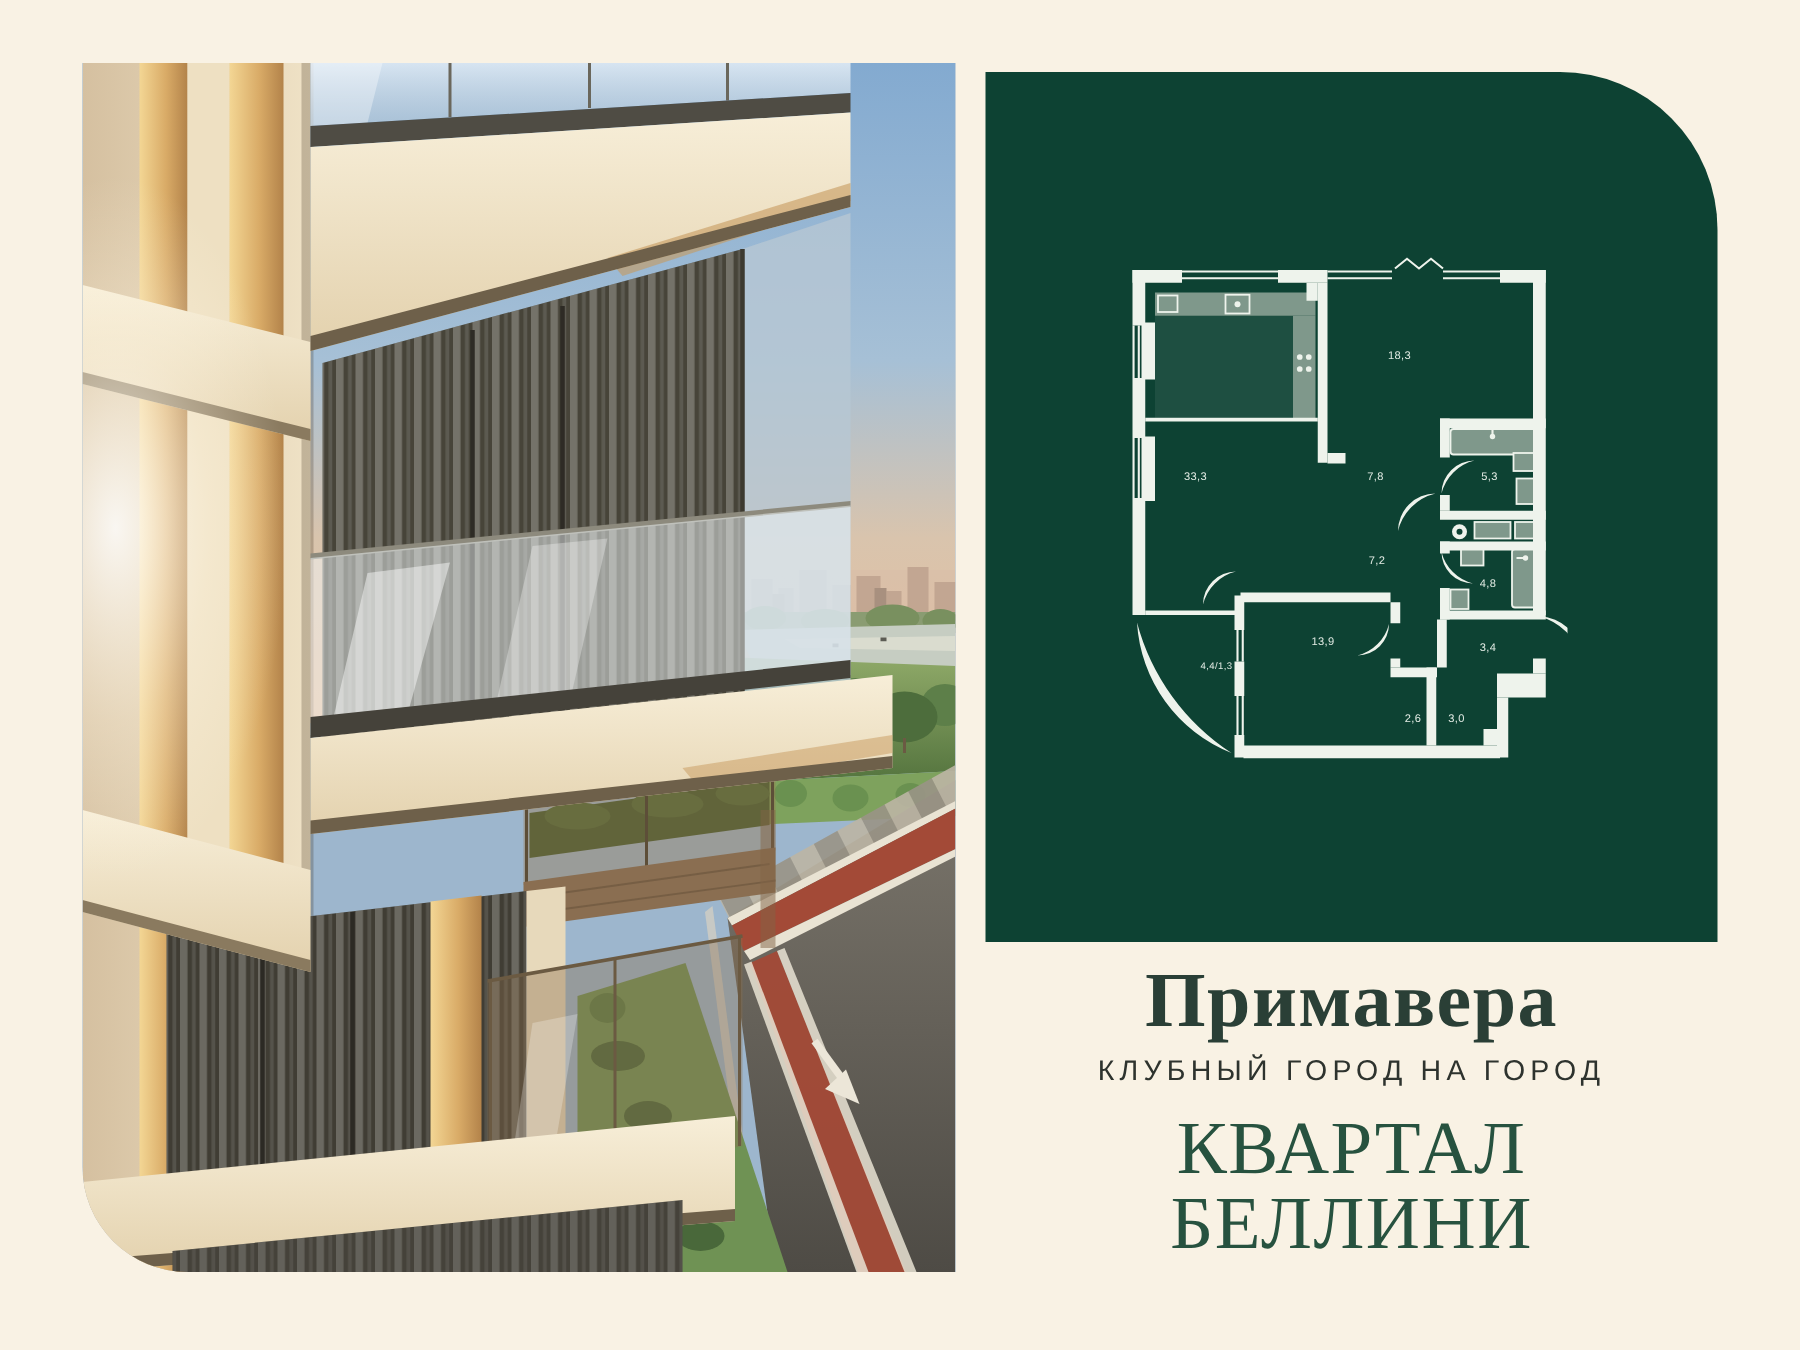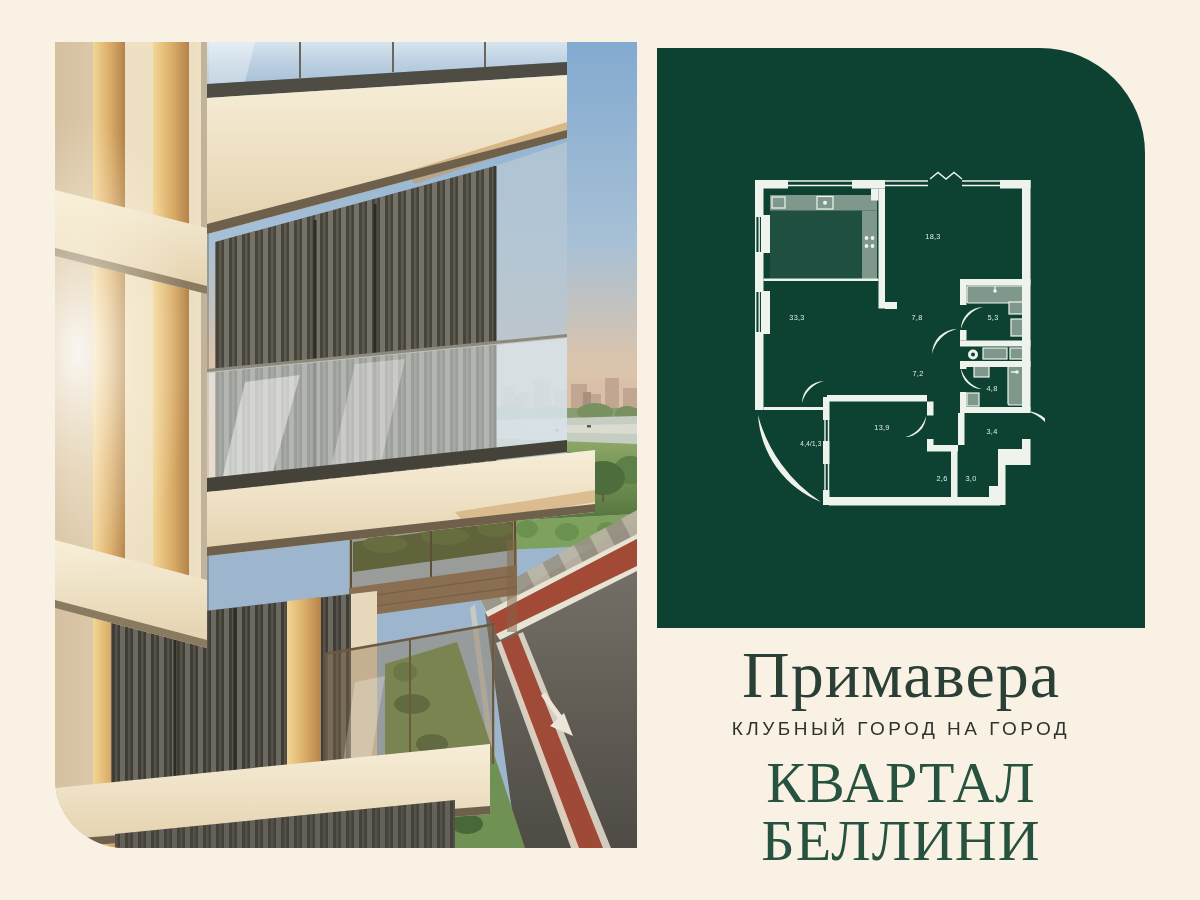--- a/index.html
+++ b/index.html
@@ -14,25 +14,25 @@
     border-radius:0 0 0 70px;overflow:hidden;background:#9db6cd;}
   .photo svg{display:block;width:582px;height:806px;}
   
   .panel{position:absolute;left:657px;top:48px;width:488px;height:580px;
     background:var(--panel-bg);border-radius:0 105px 0 0;}
   .plan{position:absolute;left:88px;top:104px;width:300px;height:420px;color:var(--plan-line);}
   .room-label{fill:#e2ebe4;font-family:"Liberation Sans",sans-serif;font-size:7.4px;letter-spacing:.25px;}
   .room-label.small{font-size:6.4px;}
   
   .caption{position:absolute;left:657px;top:642px;width:488px;text-align:center;}
-  .project-name{font-family:"Liberation Serif",serif;font-weight:400;font-size:66px;
+  .project-name{font-family:"Liberation Serif",serif;font-weight:700;font-size:52px;
     line-height:1;color:var(--title);letter-spacing:1px;margin:0;}
   .tagline{font-family:"Liberation Sans",sans-serif;font-size:19px;letter-spacing:3.5px;
     color:var(--subtitle);margin-top:10px;}
-  .quarter-name{font-family:"Liberation Serif",serif;font-weight:400;font-size:58px;
+  .quarter-name{font-family:"Liberation Serif",serif;font-weight:400;font-size:50px;
     line-height:1;color:var(--quarter);letter-spacing:1px;margin-top:14px;}
 </style>
 </head>
 <body>
 
 <div id="page">
 
   <div class="photo">
     <svg viewBox="0 0 582 806">
       <defs>

